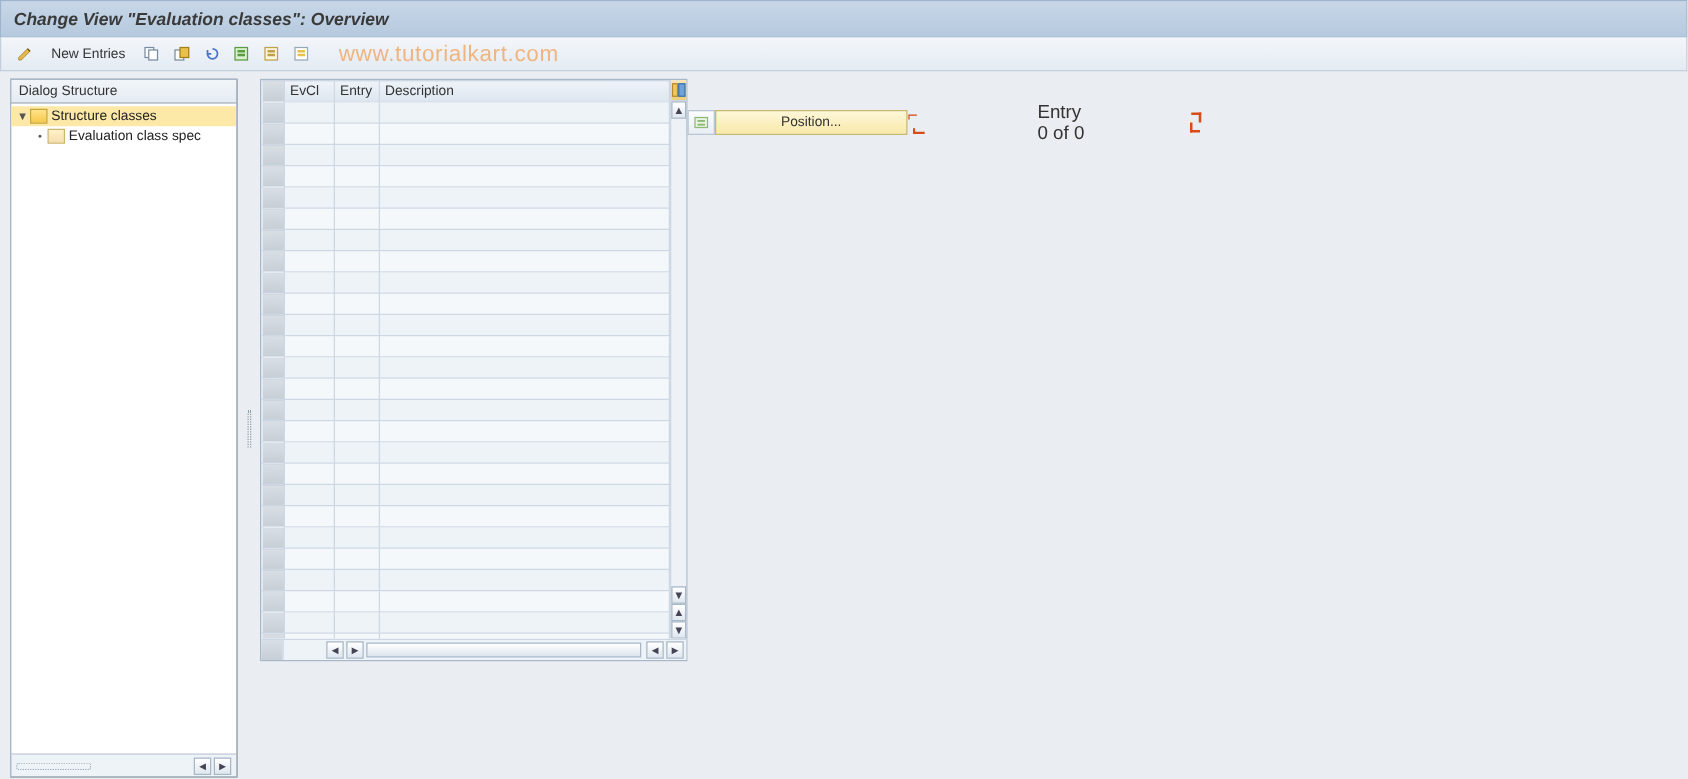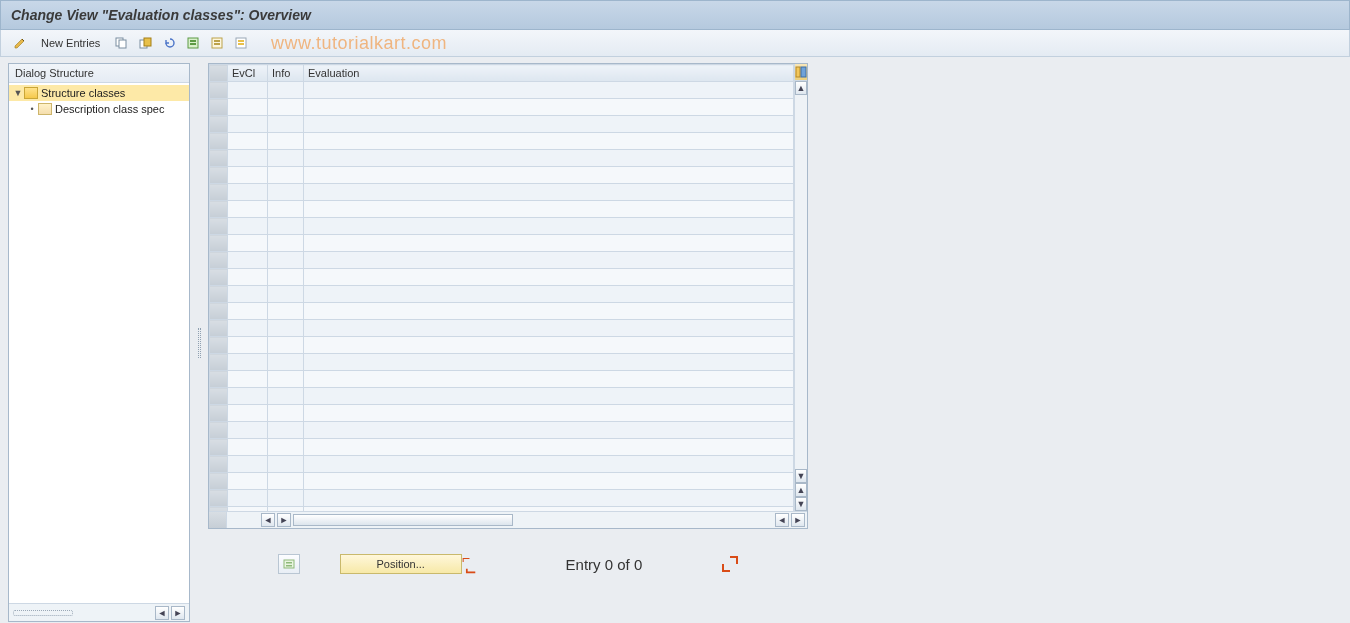--- a/index.html
+++ b/index.html
@@ -137,21 +137,20 @@
       width: 6px;
       background: transparent;
       display:flex; align-items:center; justify-content:center;
     }
     .splitter .grip { width:3px; height:30px; border-left:1px dotted #8fa0b1; border-right:1px dotted #8fa0b1; }
     
     .main {
       flex: 0 0 600px;
       width: 600px;
       display:flex;
-      flex-direction: column;
     }
     .grid-wrap {
       border: 1px solid #a7b8ca;
       background: #fff;
       display:flex;
       flex-direction: column;
       height: 466px;
     }
     .grid-body {
       flex:1 1 auto;
@@ -234,26 +233,26 @@
       position: relative;
     }
     .pos-group { display:flex; align-items:center; position:relative;}
     .icon-box {
       width:22px; height:20px;
       border:1px solid #b9c6d3; background:linear-gradient(#fcfdff,#e8eef5);
       display:inline-flex; align-items:center; justify-content:center;
       font-size: 11px; color:#7b6; cursor:pointer;
     }
     .pos-btn {
-      width: 122px;
+      width: 154px;
       height: 20px;
       background: linear-gradient(#fff7da,#f7e9a8);
       border:1px solid #c9b96c;
       display:inline-flex; align-items:center; justify-content:center;
-      font-size:11px; color:#333; cursor:pointer;margin-left:40px;
+      font-size:11px; color:#333; cursor:pointer;
     }
     .red-bracket {
       color:#d94c17;
       font-weight:bold;
       font-size:14px;
       padding:0 1px;
     }
     .entry-text { color:#333; font-size:15px; }
     .red-corners {
       width:16px; height:16px;
@@ -331,21 +330,21 @@
     <div class="tree">
       <div class="tree-row selected">
         <span class="arrow">▼</span>
         <span class="folder folder-open"></span>
         <span>Structure classes</span>
       </div>
       <div class="tree-row">
         <span class="tree-indent"></span>
         <span class="arrow">•</span>
         <span class="folder folder-closed"></span>
-        <span>Description class spec</span>
+        <span>Evaluation class spec</span>
       </div>
     </div>
     <div class="sidebar-footer">
       <span class="sidebar-handle"></span>
       <span style="display:flex; gap:2px;">
         <span class="arrow-btn">◄</span>
         <span class="arrow-btn">►</span>
       </span>
     </div>
   </div>
@@ -362,22 +361,22 @@
             <colgroup>
               <col style="width:18px">
               <col class="col-ev">
               <col class="col-info">
               <col class="col-desc">
             </colgroup>
             <thead>
               <tr>
                 <th class="rowselhdr"></th>
                 <th>EvCl</th>
-                <th>Info</th>
-                <th>Evaluation</th>
+                <th>Entry</th>
+                <th>Description</th>
               </tr>
             </thead>
             <tbody id="grid-rows">
                 <tr>
                   <td class="rowsel"></td>
                   <td class="cell"></td>
                   <td class="cell"></td>
                   <td class="cell"></td>
                 </tr>
                 <tr>

